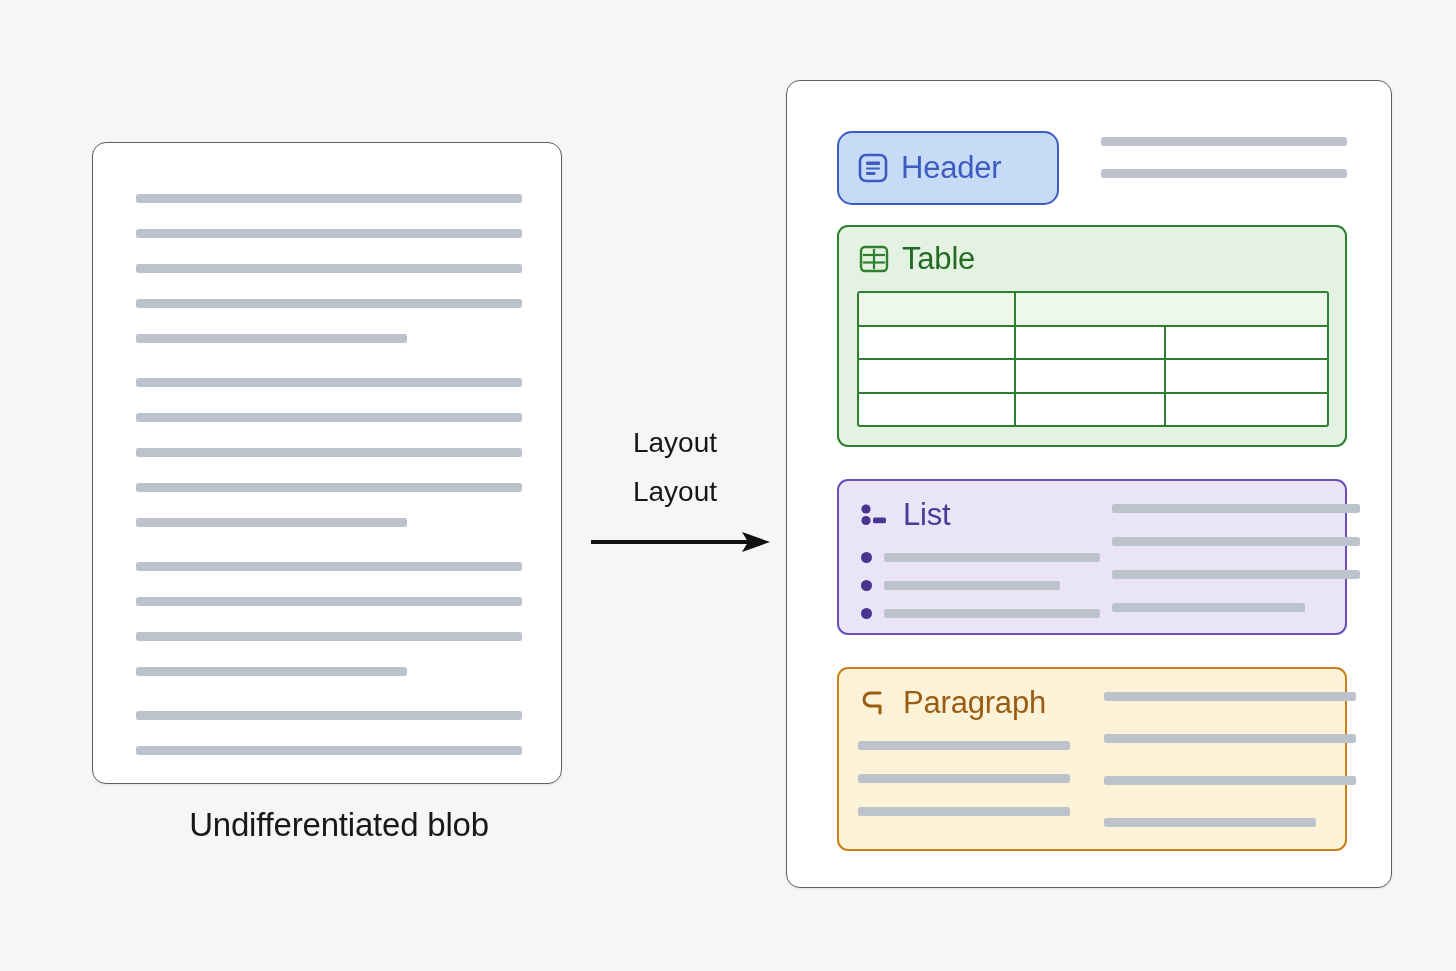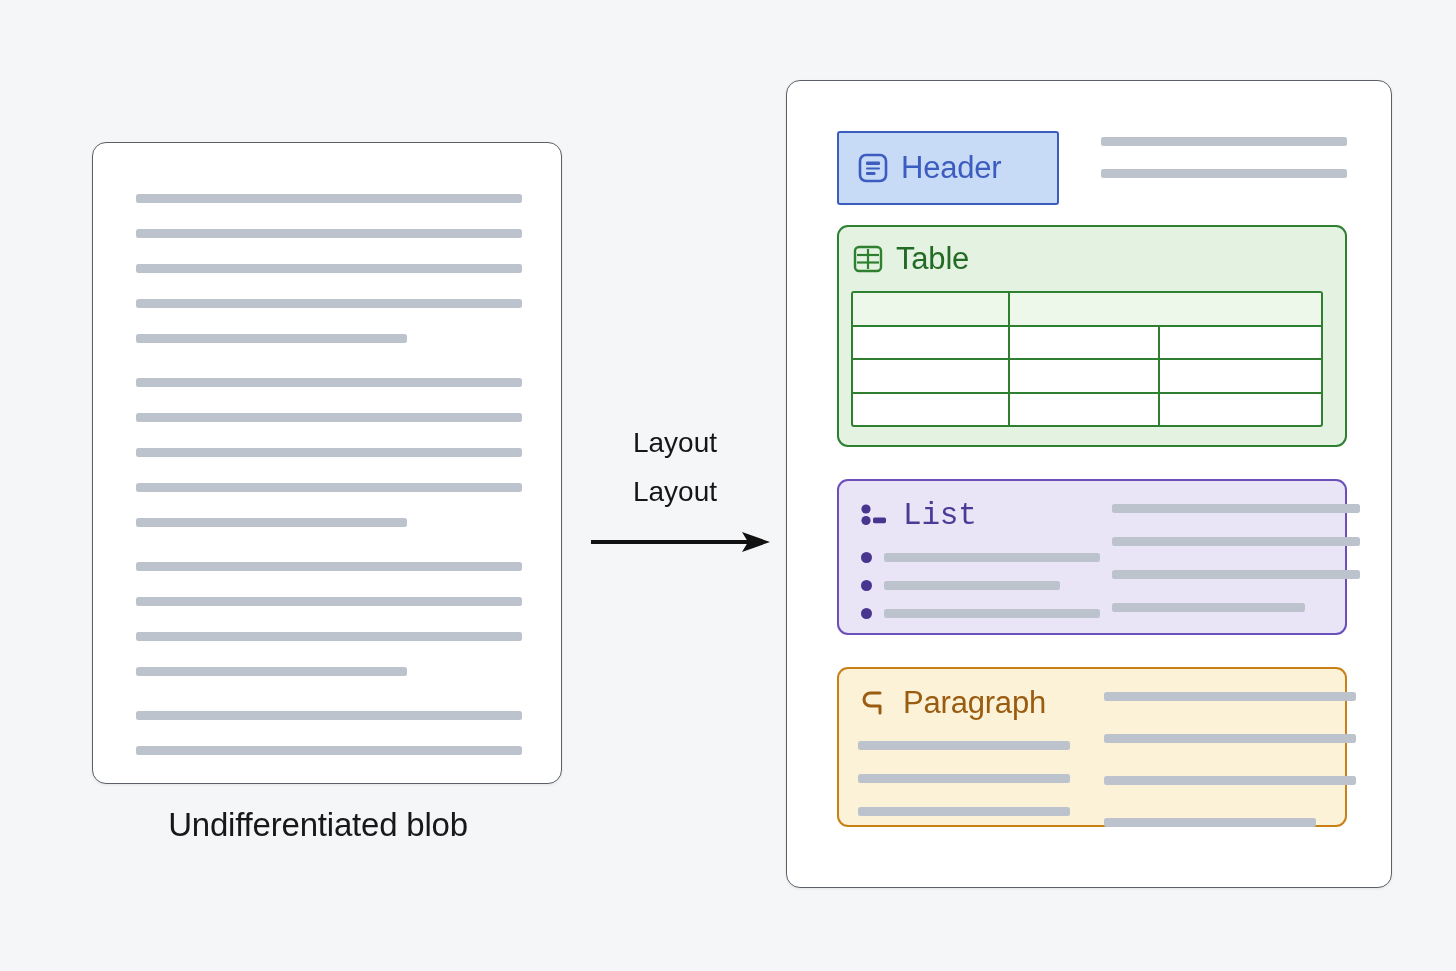--- a/index.html
+++ b/index.html
@@ -44,21 +44,21 @@
     background: #bcc3cc;
     border-radius: 2.5px;
     margin-bottom: 26px;
   }
   .doc-line.full  { width: 386px; }
   .doc-line.short { width: 271px; }
   .doc-line.gap   { margin-bottom: 35px; }
 
   .doc-caption {
     position: absolute;
-    left: 83px;
+    left: 104px;
     top: 806px;
     width: 470px;
     text-align: center;
     font-size: 33px;
     color: #181818;
     letter-spacing: -0.2px;
     white-space: nowrap;
   }
 
   
@@ -113,21 +113,21 @@
 
   
   .hdr-block {
     position: absolute;
     left: 50px;
     top: 50px;
     width: 222px;
     height: 74px;
     background: #c7daf6;
     border: 2.4px solid #3c5cc0;
-    border-radius: 3px;
+    border-radius: 15px;
     box-sizing: border-box;
     display: flex;
     align-items: center;
     padding-left: 17px;
     color: #3c5cc0;
   }
   .hdr-bars {
     position: absolute;
     left: 314px;
     top: 56px;
@@ -144,21 +144,21 @@
   .tbl-block {
     position: absolute;
     left: 50px;
     top: 144px;
     width: 510px;
     height: 222px;
     background: #e4f2e1;
     border: 2.4px solid #2e8030;
     border-radius: 11px;
     box-sizing: border-box;
-    padding: 14px 20px 0 12px;
+    padding: 14px 20px 0 18px;
     color: #236b24;
   }
   .tbl-grid {
     margin-top: 12px;
     width: 472px;
     height: 136px;
     border: 2.2px solid #2e8030;
     border-radius: 3px;
     box-sizing: border-box;
     display: flex;
@@ -194,21 +194,21 @@
     border-radius: 11px;
     box-sizing: border-box;
     color: #4b3b96;
   }
   .lst-left {
     position: absolute;
     left: 19px;
     top: 14px;
     width: 245px;
   }
-  .lst-title { height: 40px; display: flex; align-items: center; font-family: Liberation Mono, monospace; }
+  .lst-title { height: 40px; display: flex; align-items: center; }
   .lst-item {
     display: flex;
     align-items: center;
     gap: 12px;
     margin-top: 17px;
   }
   .lst-dot {
     width: 11px;
     height: 11px;
     border-radius: 50%;
@@ -223,21 +223,21 @@
     width: 248px;
   }
   .lst-right .bar { margin-bottom: 24px; }
 
   
   .par-block {
     position: absolute;
     left: 50px;
     top: 586px;
     width: 510px;
-    height: 160px;
+    height: 184px;
     background: #fcf2d7;
     border: 2.4px solid #c98117;
     border-radius: 11px;
     box-sizing: border-box;
     color: #9a5c11;
   }
   .par-title {
     position: absolute;
     left: 19px;
     top: 13px;

